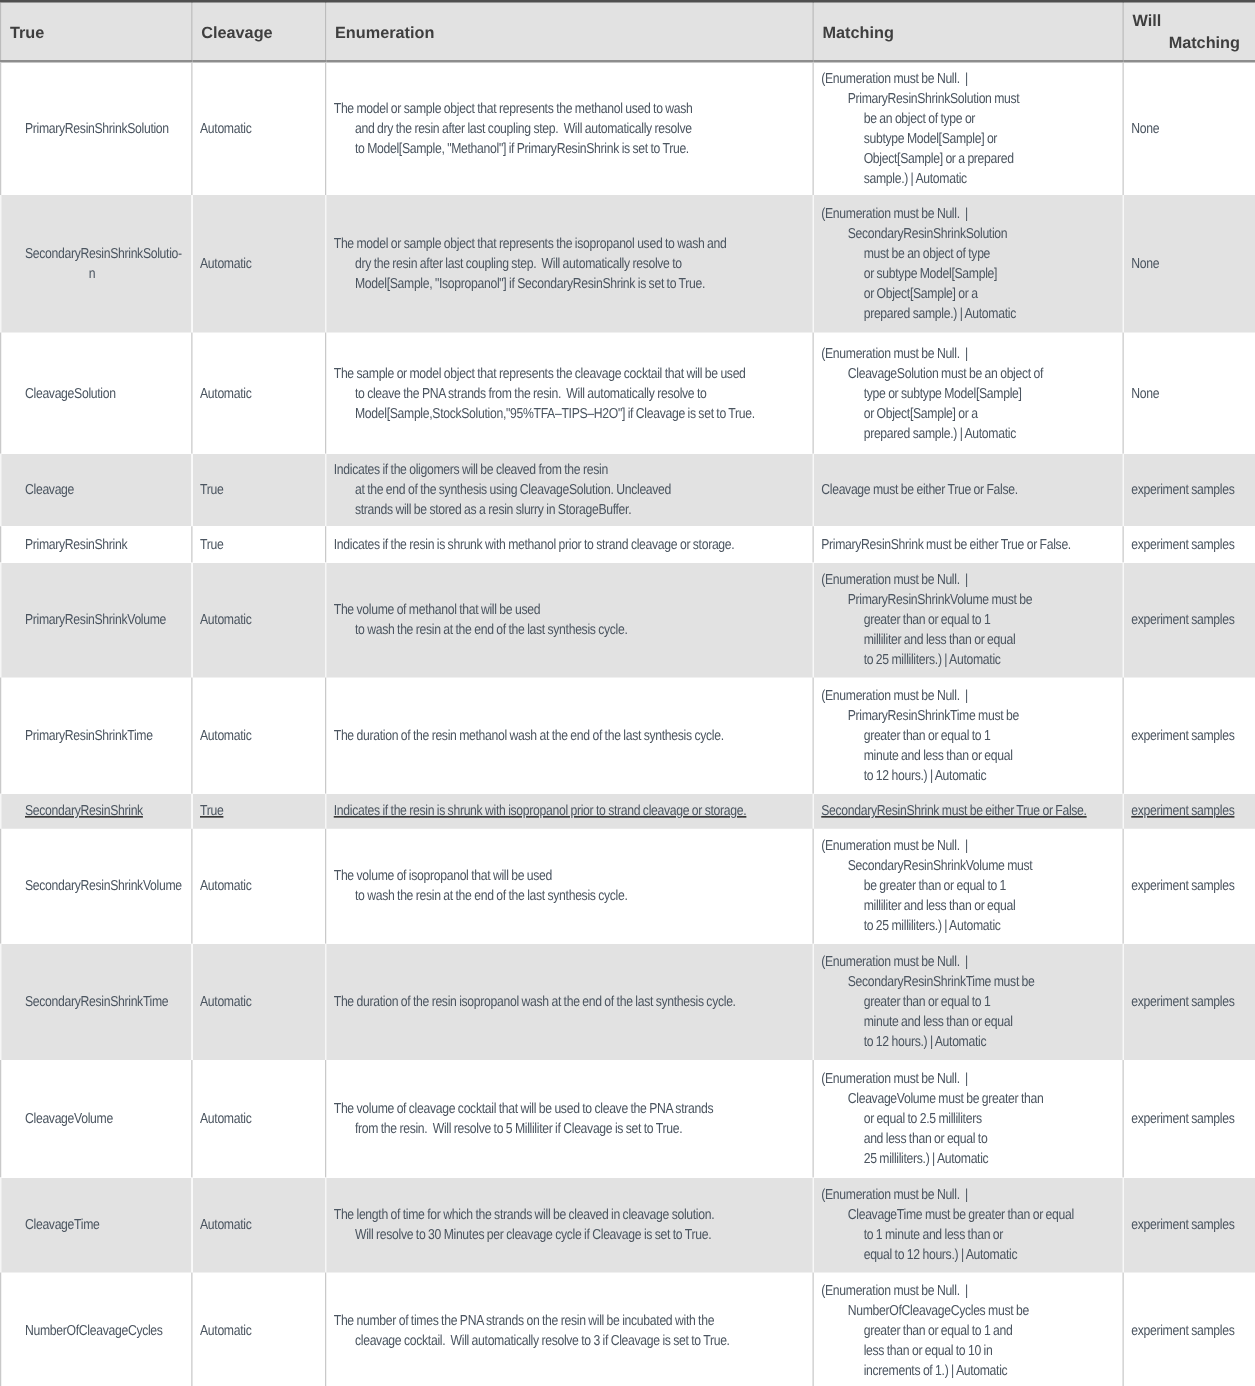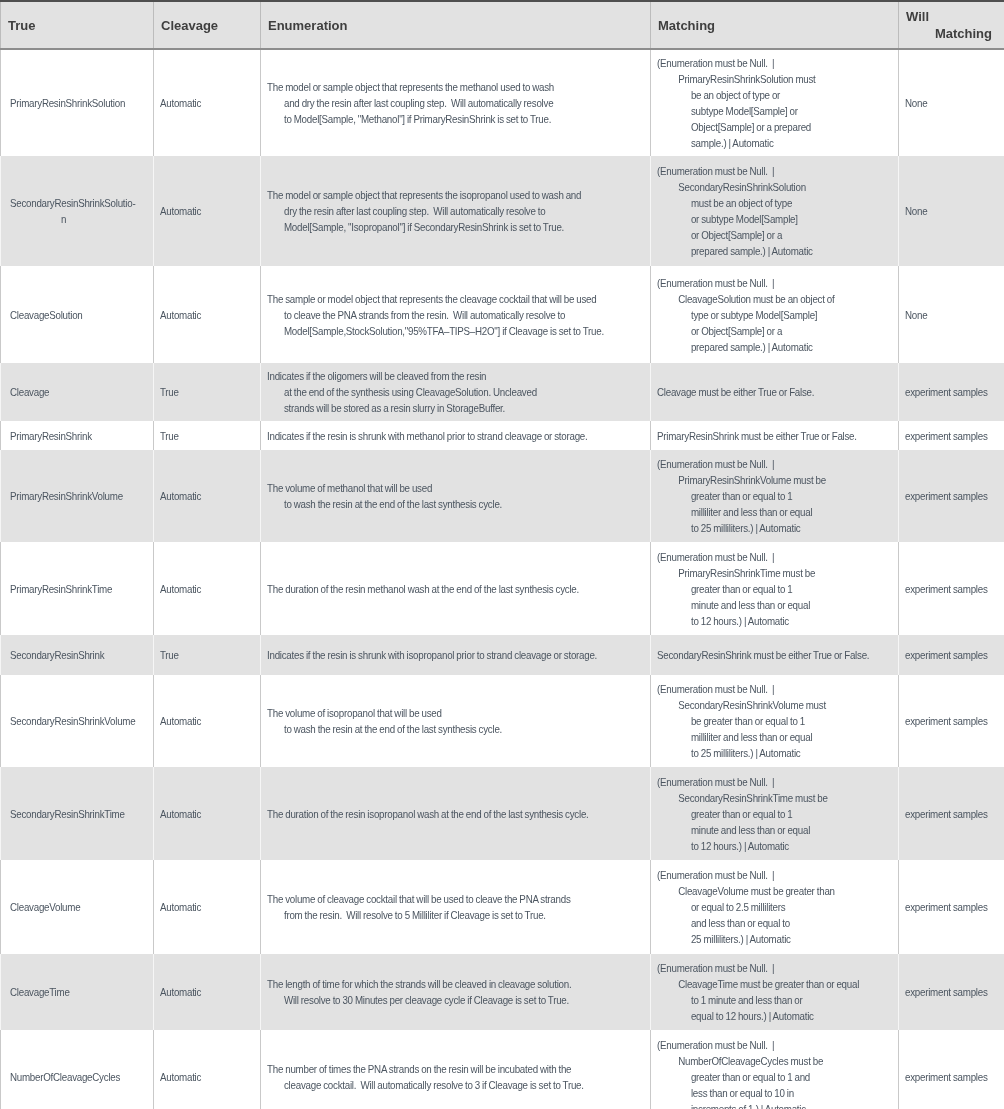--- a/index.html
+++ b/index.html
@@ -33,31 +33,31 @@
   }
   tbody td{
     vertical-align:middle;
     padding:5px 6px;
     border-right:1px solid #c9c9c9;
     border-left:1px solid #c9c9c9;
     color:#4b5560;
     background:#ffffff;
     overflow:hidden;
   }
-  tbody td.c-name{padding-left:9px;}
+  tbody td.c-name{padding-left:19px;}
   tbody tr:nth-child(even) td{background:#e2e2e2;border-right-color:#f6f6f6;border-left-color:#f6f6f6;}
   
   tbody tr:nth-child(1){height:105px;}
   tbody tr:nth-child(2){height:110px;}
   tbody tr:nth-child(3){height:97px;}
   tbody tr:nth-child(4){height:57px;}
   tbody tr:nth-child(5){height:29px;}
   tbody tr:nth-child(6){height:92px;}
   tbody tr:nth-child(7){height:93px;}
-  tbody tr:nth-child(8){height:40px;}
+  tbody tr:nth-child(8){height:28px;text-decoration:underline;}
   tbody tr:nth-child(9){height:92px;}
   tbody tr:nth-child(10){height:93px;}
   tbody tr:nth-child(11){height:94px;}
   tbody tr:nth-child(12){height:76px;}
   tbody tr:nth-child(13){height:95px;}
   .txt{
     white-space:pre-wrap;
     font-size:11.5px;
     line-height:16px;
     letter-spacing:-0.3px;

